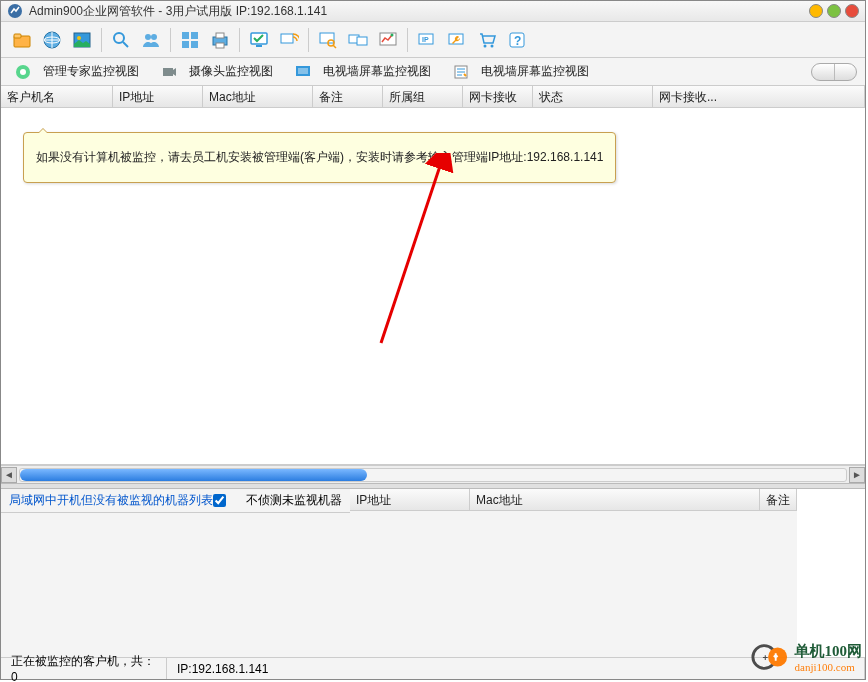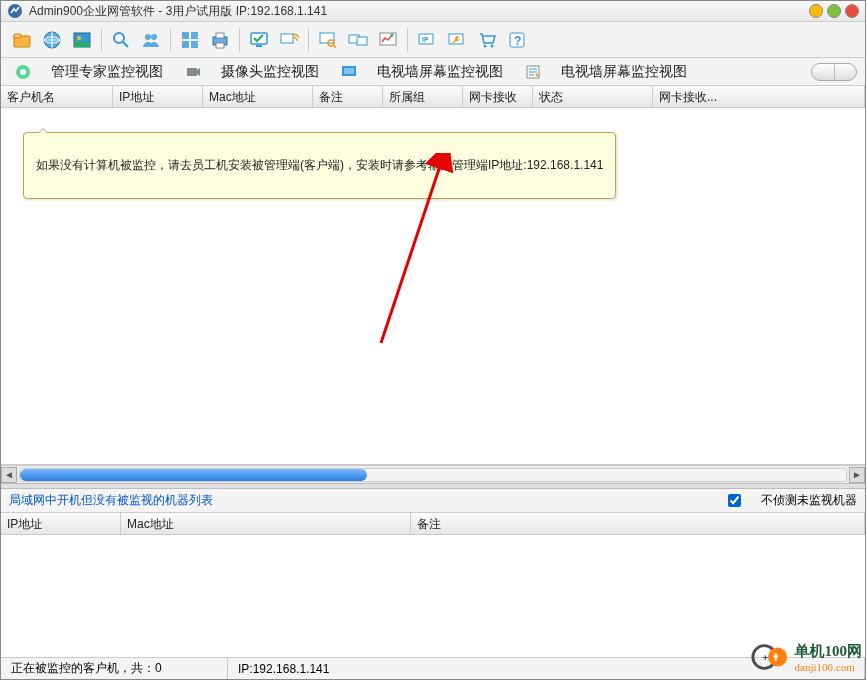--- a/index.html
+++ b/index.html
@@ -10,39 +10,39 @@
 .titlebar .title { flex: 1; color: #333; font-size: 12px; }
 .win-btns { display: flex; gap: 4px; }
 .win-btn { width: 14px; height: 14px; border-radius: 50%; border: 1px solid #888; }
 .win-btn.min { background: #ffb900; }
 .win-btn.max { background: #7cc242; }
 .win-btn.close { background: #e74c3c; }
 .toolbar { height: 36px; display: flex; align-items: center; padding: 4px 8px; gap: 4px; border-bottom: 1px solid #ccc; background: #f4f4f4; }
 .tbtn { width: 26px; height: 26px; display: flex; align-items: center; justify-content: center; border: 1px solid transparent; border-radius: 3px; cursor: pointer; }
 .tsep { width: 1px; height: 24px; background: #ccc; margin: 0 2px; }
 .tabbar { height: 28px; display: flex; align-items: center; padding: 2px 8px; gap: 10px; border-bottom: 1px solid #ccc; background: #f4f4f4; }
-.tab { display: flex; align-items: center; gap: 20px; padding: 3px 6px; cursor: pointer; font-size: 14px; color: #222; }
+.tab { display: flex; align-items: center; gap: 12px; padding: 3px 6px; cursor: pointer; font-size: 12px; color: #222; }
 .tab .ticon { width: 16px; height: 16px; }
 .tab-spacer { flex: 1; }
 .capsule { width: 46px; height: 18px; border-radius: 10px; background: linear-gradient(#fff,#ddd); border: 1px solid #aaa; display: flex; }
 .capsule > div { flex:1; border-right:1px solid #bbb; }
 .capsule > div:last-child { border-right: none; }
 .table-header { height: 22px; display: flex; background: linear-gradient(#fbfbfb,#e6e6e6); border-bottom: 1px solid #ccc; }
 .th { padding: 3px 6px; border-right: 1px solid #ccc; font-size: 12px; color: #222; overflow: hidden; white-space: nowrap; }
 .main-area { flex: 1; background: #fff; position: relative; overflow: hidden; border-bottom: 1px solid #ccc; }
-.tooltip { position: absolute; left: 22px; top: 24px; background: #feffe0; border: 1px solid #c8a050; border-radius: 4px; padding: 24px 12px; font-size: 12px; color: #222; box-shadow: 1px 1px 3px rgba(0,0,0,0.15); }
+.tooltip { position: absolute; left: 22px; top: 24px; background: #feffe0; border: 1px solid #c8a050; border-radius: 4px; padding: 16px 12px; font-size: 12px; color: #222; box-shadow: 1px 1px 3px rgba(0,0,0,0.15); }
 .tooltip::before { content: ""; position: absolute; top: -10px; left: 14px; border: 5px solid transparent; border-bottom-color: #c8a050; }
 .tooltip::after { content: ""; position: absolute; top: -8px; left: 15px; border: 4px solid transparent; border-bottom-color: #feffe0; }
 .arrow-svg { position: absolute; left: 370px; top: 45px; }
 .hscroll { height: 18px; background: #eee; display: flex; align-items: center; border-top: 1px solid #ccc; }
 .hscroll .arrow { width: 16px; height: 16px; background: #ddd; border: 1px solid #aaa; display:flex;align-items:center;justify-content:center;font-size:10px;color:#555;}
 .hscroll .track { flex: 1; height: 14px; background: #f4f4f4; position: relative; margin: 0 2px; border: 1px solid #ccc; border-radius: 3px;}
 .hscroll .thumb { position: absolute; left: 0; top: 0; height: 12px; width: 42%; background: linear-gradient(#7ab8ff,#2b7de0); border-radius: 6px; }
 .splitter { height: 6px; background: #e0e0e0; border-top: 1px solid #bbb; border-bottom: 1px solid #bbb; cursor: row-resize; }
-.lower-panel { display: flex; flex-direction: column; height: 168px; }
+.lower-panel { display: flex; flex-direction: row; height: 168px; }
 .lower-header { display: flex; align-items: center; height: 24px; padding: 0 8px; background: #f4f4f4; border-bottom: 1px solid #ccc; }
 .lower-title { color: #0055cc; font-size: 12px; flex: 1; }
 .chk { display: flex; align-items: center; gap: 20px; font-size: 12px; }
 .chk input { accent-color: #0066cc; }
 .lower-table { flex: 1; background: #fff; overflow: hidden; }
 .statusbar { height: 22px; display: flex; align-items: center; background: #f4f4f4; border-top: 1px solid #ccc; font-size: 12px; }
 .status-cell { padding: 0 10px; border-right: 1px solid #ccc; height: 100%; display: flex; align-items: center; }
 .watermark { position: absolute; right: 6px; bottom: 6px; display: flex; align-items: center; gap: 6px; opacity: 0.95; }
 .wm-icon { width: 38px; height: 38px; }
 .wm-text { font-family: "Microsoft YaHei"; }
@@ -263,21 +263,21 @@
     </div>
     <div class="table-header">
       <div class="th" style="width:120px">IP地址</div>
       <div class="th" style="width:290px">Mac地址</div>
       <div class="th" style="flex:1">备注</div>
     </div>
     <div class="lower-table"></div>
   </div>
 
   <div class="statusbar">
-    <div class="status-cell" style="width:227px">正在被监控的客户机，共：0</div>
+    <div class="status-cell" style="width:166px">正在被监控的客户机，共：0</div>
     <div class="status-cell" style="flex:1">IP:192.168.1.141</div>
   </div>
 </div>
 
 <div class="watermark">
   <svg class="wm-icon" viewBox="0 0 40 40">
     <circle cx="14" cy="20" r="12" fill="none" stroke="#444" stroke-width="3"></circle>
     <circle cx="28" cy="20" r="10" fill="#ff7a00"></circle>
     <path d="M26 16v8M24 20l2-2 2 2" stroke="#fff" stroke-width="2" fill="none"></path>
     <text x="12" y="24" font-size="10" fill="#444" font-weight="bold">+</text>

